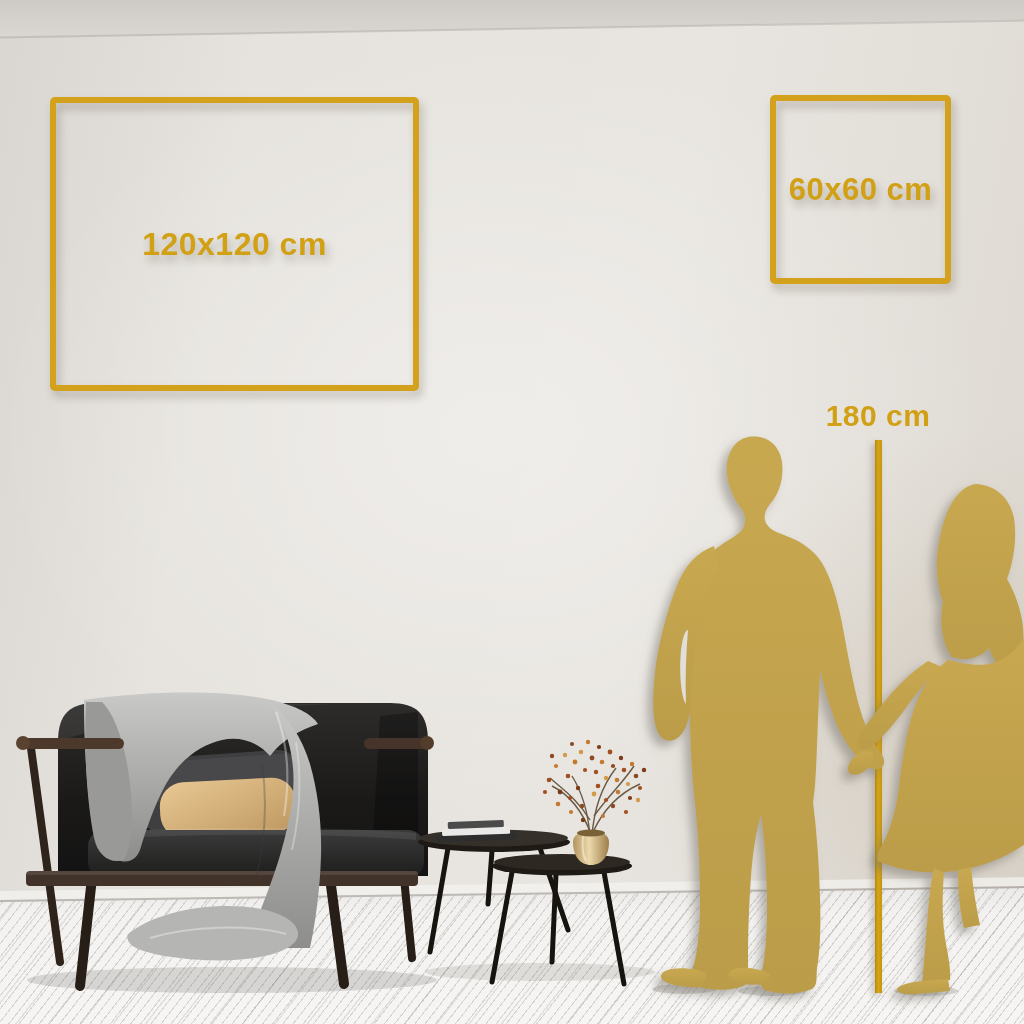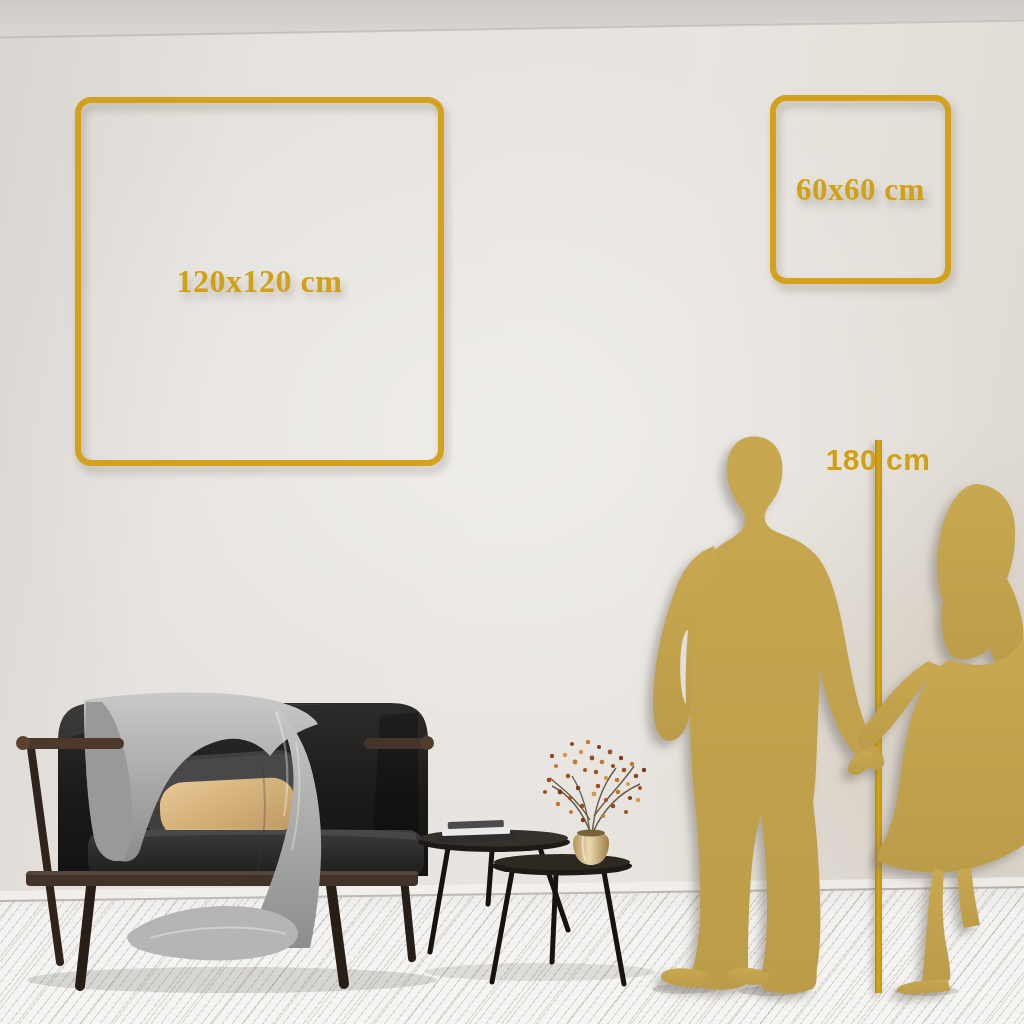--- a/index.html
+++ b/index.html
@@ -38,38 +38,37 @@
     position:absolute;left:-10px;top:884px;width:1050px;height:9px;z-index:1;
     background:rgba(244,243,240,0.75);transform:rotate(-0.78deg);
   }
   #floor-seam{
     position:absolute;left:-10px;top:893px;width:1050px;height:2px;z-index:1;
     background:rgba(138,134,128,0.45);transform:rotate(-0.78deg);
   }
   
   .size-frame{
     position:absolute;box-sizing:border-box;z-index:3;
-    border:6px solid var(--gold);border-radius:16px;
+    border:6px solid var(--gold);border-radius:5px;
     display:flex;align-items:center;justify-content:center;
     filter:drop-shadow(3px 6px 4px rgba(100,92,76,0.35));
-    font-family:Liberation Serif, serif;
   }
   .size-frame .lbl{
     color:var(--gold-text);font-weight:700;letter-spacing:0.5px;white-space:nowrap;
   }
-  #frame-120{left:50px;top:97px;width:369px;height:369px;margin-left:25px;}
+  #frame-120{left:50px;top:97px;width:369px;height:294px;}
   #frame-90 {left:458px;top:96px;width:280px;height:282px;}
   #frame-60 {left:770px;top:95px;width:181px;height:189px;}
   #frame-120 .lbl{font-size:32px;}
   #frame-90 .lbl{font-size:31px;}
   #frame-60 .lbl{font-size:31px;}
   
   #height-label{
     position:absolute;left:795px;top:399px;width:166px;z-index:6;
-    text-align:center;color:var(--gold-text);font-weight:700;font-size:30px;letter-spacing:0.5px;margin-top:44px;
+    text-align:center;color:var(--gold-text);font-weight:700;font-size:30px;letter-spacing:0.5px;
   }
   #height-line{
     position:absolute;left:875px;top:440px;width:7px;height:553px;z-index:4;
     background:linear-gradient(90deg,#b4880e,#d7a517 45%,#c3950f);
     filter:drop-shadow(-3px 3px 3px rgba(120,112,98,0.40));
   }
   
   #scene-art{position:absolute;inset:0;z-index:5;pointer-events:none;}
 </style>
 </head>

